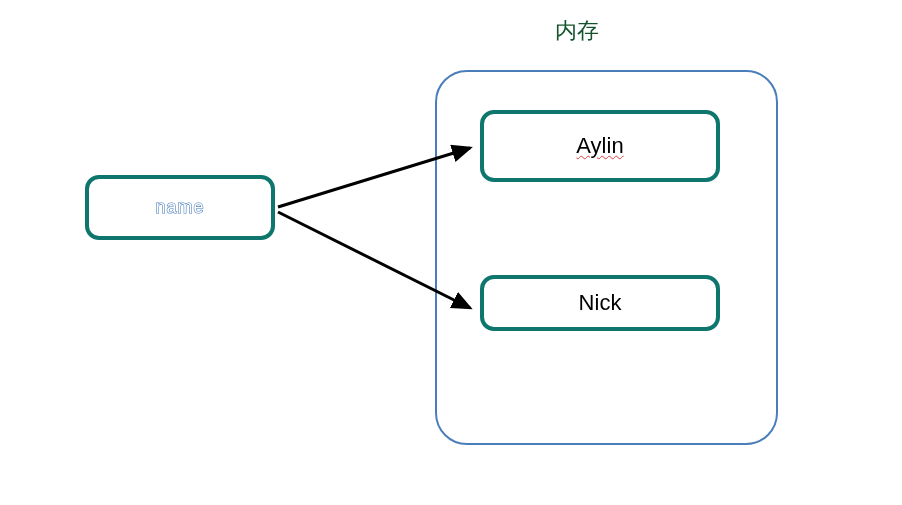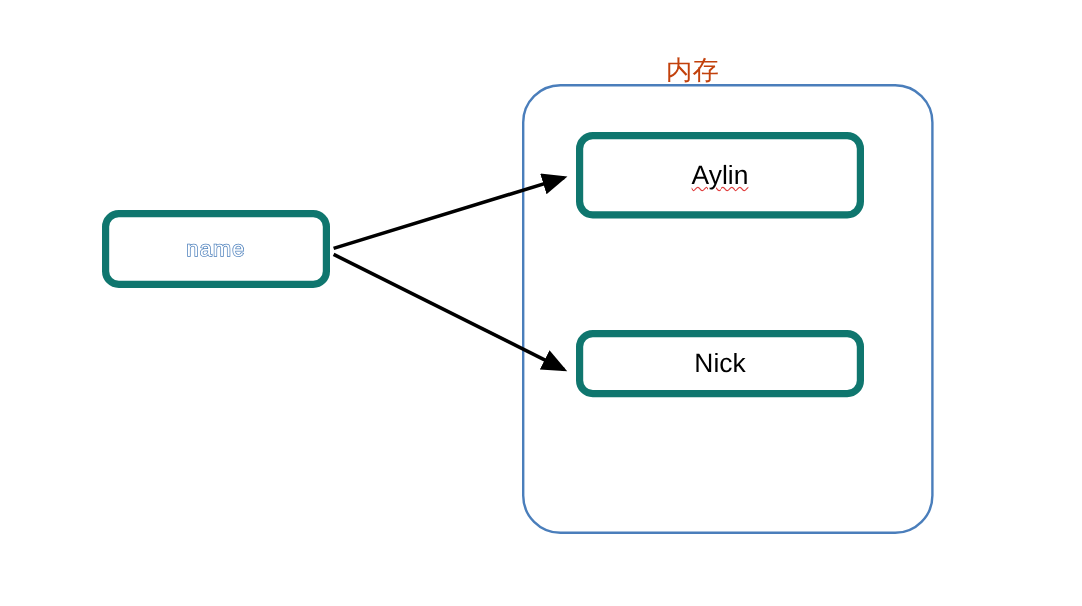--- a/index.html
+++ b/index.html
@@ -5,21 +5,21 @@
     * { margin: 0; padding: 0; box-sizing: border-box; }
     body {
       width: 902px;
       height: 505px;
       background: #ffffff;
       position: relative;
       font-family: "Microsoft YaHei", Arial, sans-serif;
     }
     .box {
       position: absolute;
-      border: 6px solid #0f766e;
+      border: 4px solid #0f766e;
       border-radius: 14px;
       background: #ffffff;
       display: flex;
       align-items: center;
       justify-content: center;
     }
     .var-box {
       left: 85px;
       top: 175px;
       width: 190px;
@@ -30,23 +30,23 @@
       font-size: 18px;
       color: #ffffff;
       -webkit-text-stroke: 1.2px #4a7ebb;
       paint-order: stroke fill;
       font-weight: 400;
       letter-spacing: 1px;
     }
     .container-label {
       position: absolute;
       left: 555px;
-      top: 44px;
+      top: 16px;
       font-size: 22px;
-      color: #c2410c;
+      color: #14532d;
     }
     .memory-container {
       position: absolute;
       left: 435px;
       top: 70px;
       width: 343px;
       height: 375px;
       border: 2px solid #4a7ebb;
       border-radius: 32px;
       background: transparent;

